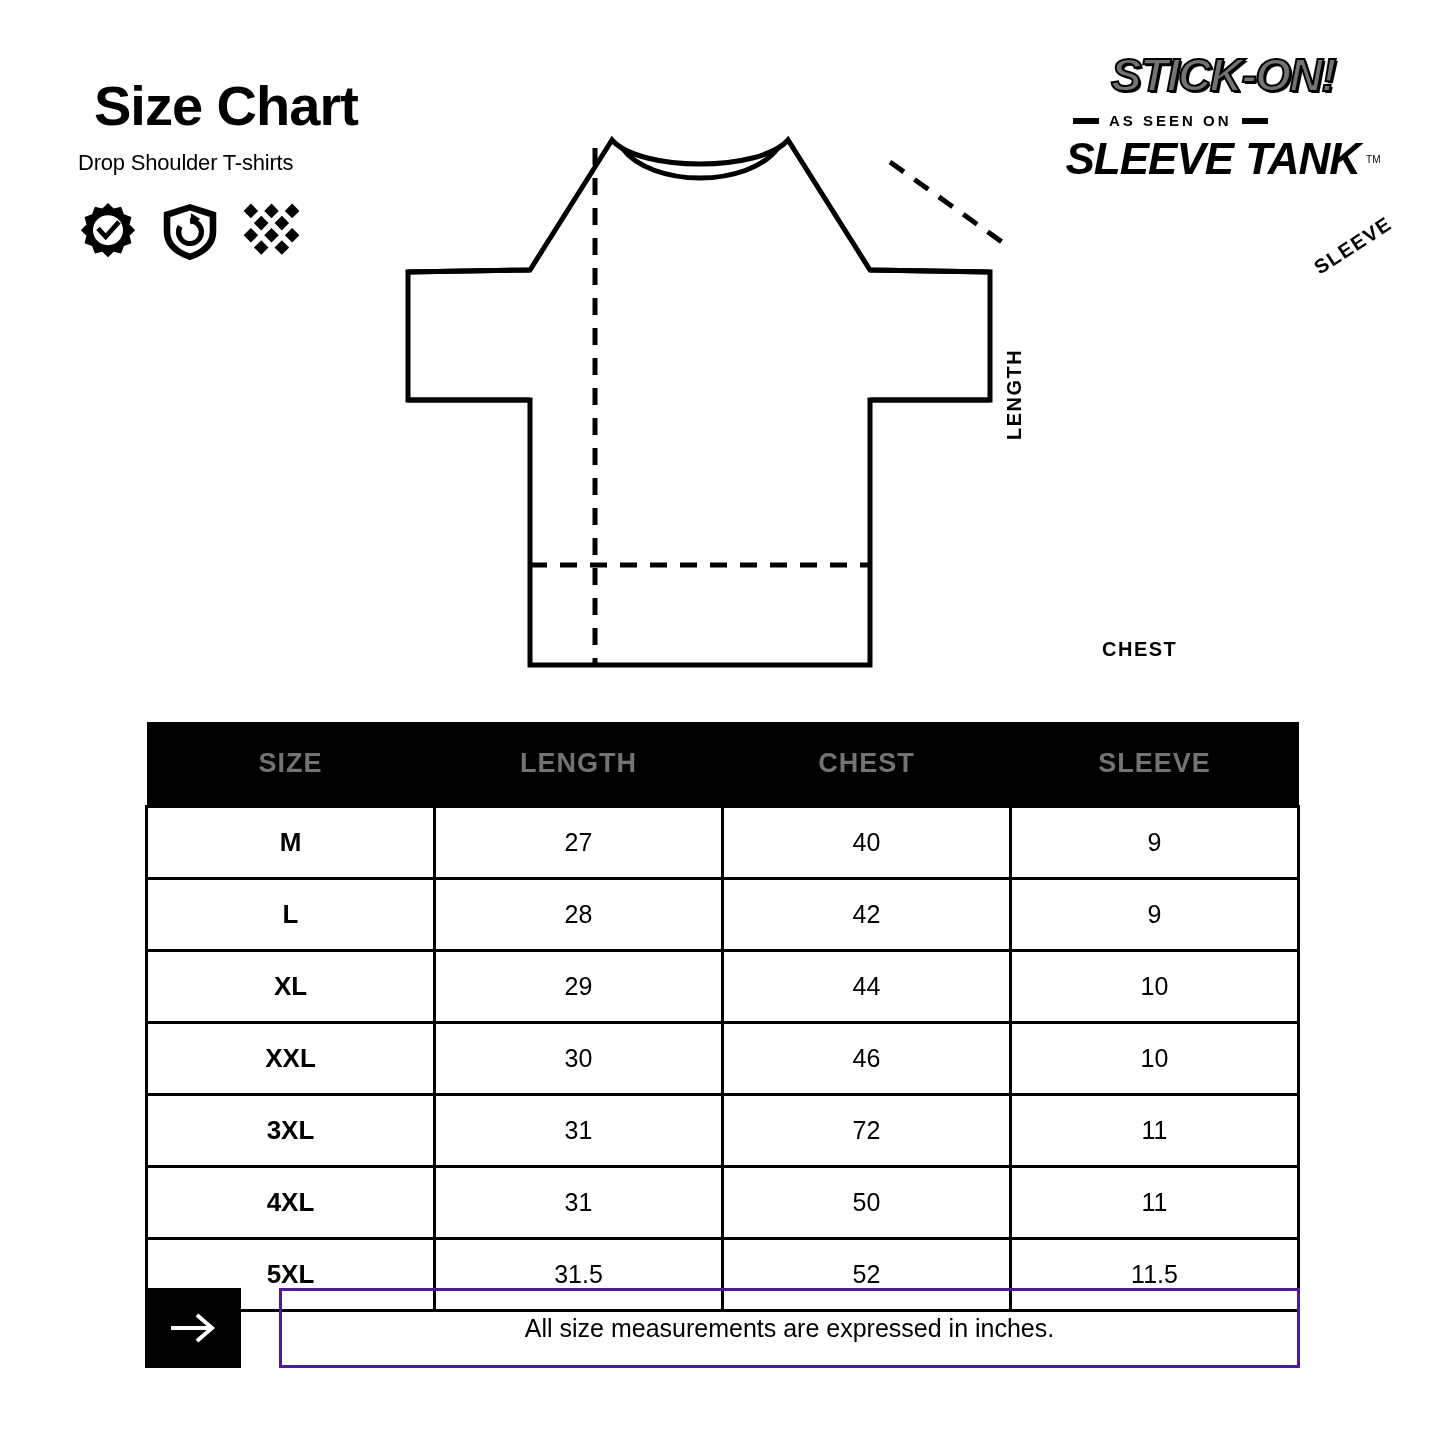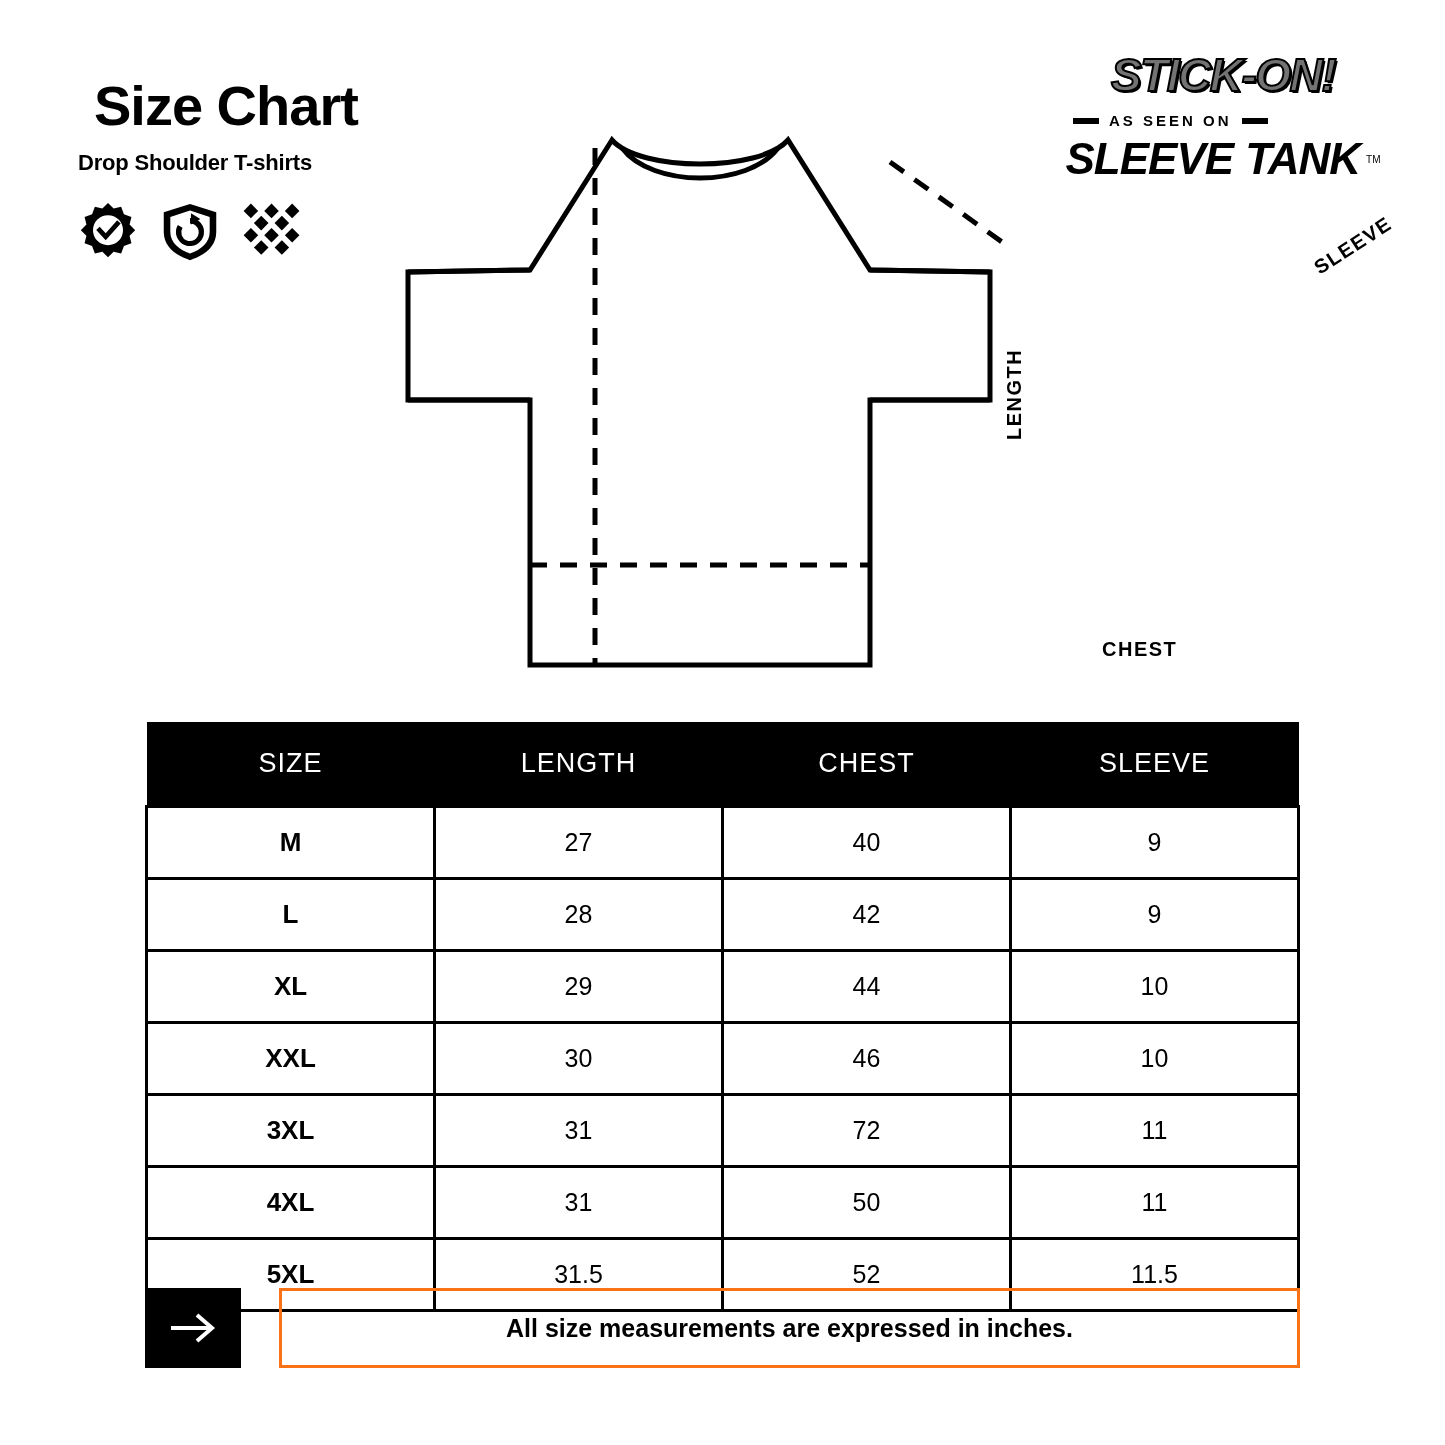--- a/index.html
+++ b/index.html
@@ -30,21 +30,21 @@
   }
   .title {
     font-size: 56px;
     font-weight: bold;
     letter-spacing: -1px;
     line-height: 1.0;
     margin: 16px;
   }
   .subtitle {
     font-size: 22px;
-    font-weight: bold;
+    font-weight: normal;
     margin-top: 8px;
     letter-spacing: -0.2px;
   }
   .badge-row {
     display: flex;
     align-items: center;
     gap: 22px;
     margin-top: 26px;
   }
   .badge {
@@ -149,23 +149,23 @@
     top: 722px;
     width: 1155px;
   }
   table.size-table {
     border-collapse: collapse;
     width: 100%;
     table-layout: fixed;
   }
   table.size-table th {
     background: #000;
-    color: #ffffff;
+    color: #737373;
     font-size: 27px;
-    font-weight: normal;
+    font-weight: bold;
     letter-spacing: 1px;
     padding: 26px 0;
     border: none;
   }
   table.size-table td {
     border: 3px solid #000;
     text-align: center;
     font-size: 25px;
     padding: 19px 0;
   }
@@ -188,26 +188,26 @@
   .arrow-box {
     width: 96px;
     background: #000;
     display: flex;
     align-items: center;
     justify-content: center;
     flex: 0 0 96px;
   }
   .note-box {
     flex: 1;
-    border: 3px solid #f97316;
+    border: 3px solid #4c1d95;
     display: flex;
     align-items: center;
     justify-content: center;
     font-size: 25px;
-    font-weight: bold;
+    font-weight: normal;
   }
 </style>
 </head>
 <body>
 
 <div class="page">
 
   <div class="header">
     <div class="title">Size Chart</div>
     <div class="subtitle">Drop Shoulder T-shirts</div>

